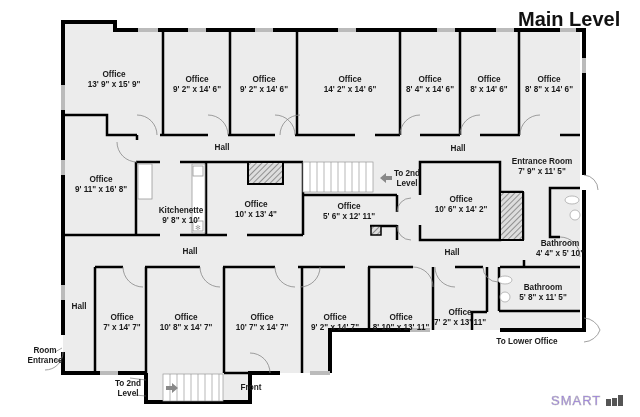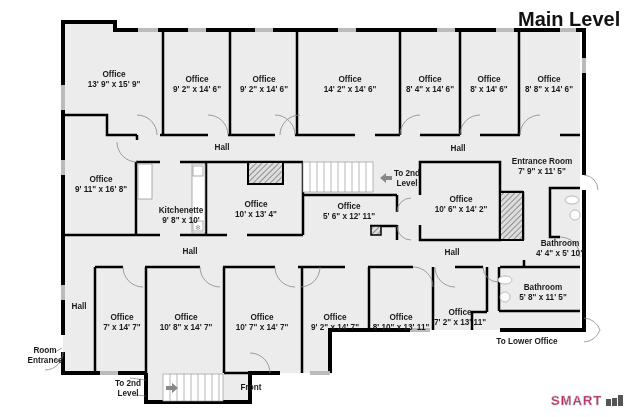--- a/index.html
+++ b/index.html
@@ -1,20 +1,20 @@
 <!DOCTYPE html>
 <html><head>
 <meta charset="utf-8">
 <style>
   html,body{margin:0;padding:0;background:#fff;}
   body{width:640px;height:417px;position:relative;overflow:hidden;font-family:"Liberation Sans",sans-serif;}
   #plan{position:absolute;left:0;top:0;width:640px;height:417px;}
   .title{position:absolute;left:518px;top:8px;font-size:20px;font-weight:bold;color:#111;}
   .lbl{position:absolute;text-align:center;font-size:8.2px;font-weight:bold;color:#1a1a1a;line-height:10px;white-space:nowrap;transform:translate(-50%,-50%);}
-  .wm{position:absolute;left:551px;top:393px;font-size:13px;letter-spacing:1px;color:#be185d;-webkit-text-stroke:0.6px #bbb;font-weight:bold;}
+  .wm{position:absolute;left:551px;top:393px;font-size:13px;letter-spacing:1px;color:#8b5cf6;-webkit-text-stroke:0.6px #bbb;font-weight:normal;}
   .wm-bars{position:absolute;left:606px;top:395px;display:flex;gap:1px;align-items:flex-end;}
   .wm-bars span{display:block;width:5px;background:#555;}
 </style>
 </head>
 <body>
 
 <svg id="plan" viewBox="0 0 640 417" xmlns="http://www.w3.org/2000/svg">
   <defs>
     <pattern id="hatch" width="4" height="4" patternUnits="userSpaceOnUse" patternTransform="rotate(45)">
       <rect width="4" height="4" fill="#ddd"></rect>

